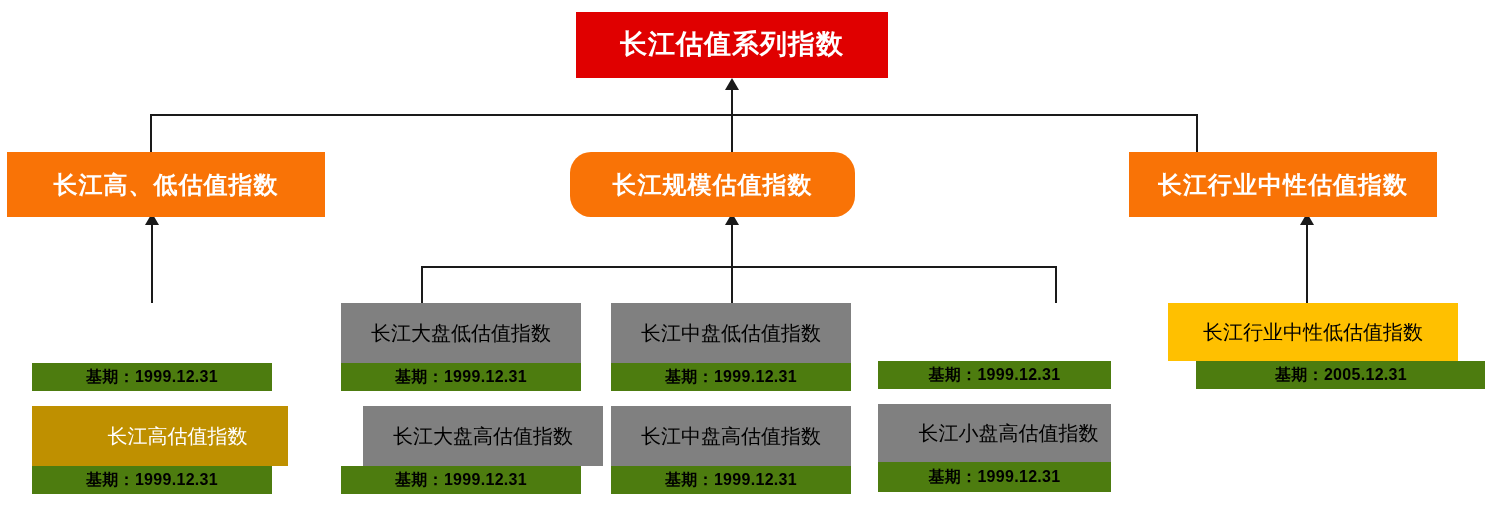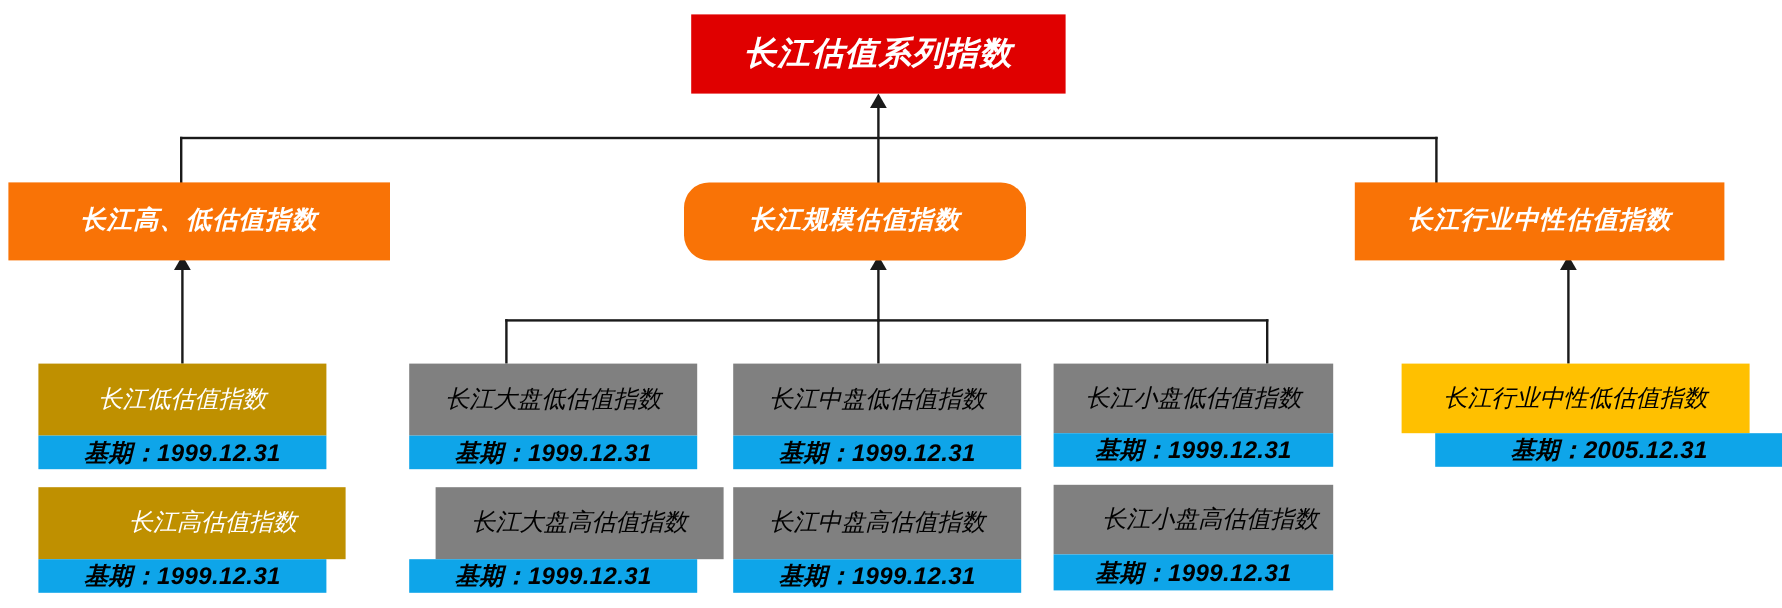--- a/index.html
+++ b/index.html
@@ -9,21 +9,20 @@
   }
   body {
     font-family: "Liberation Sans", "DejaVu Sans", sans-serif;
   }
   #canvas {
     position: relative;
     width: 1485px;
     height: 507px;
     background: #ffffff;
     overflow: hidden;
-    font-style: italic;
   }
   .node {
     position: absolute;
     box-sizing: border-box;
     display: flex;
     align-items: center;
     justify-content: center;
     text-align: center;
     line-height: 1.15;
   }
@@ -33,21 +32,21 @@
     color: #ffffff;
     font-weight: bold;
     font-size: 27px;
     letter-spacing: 1px;
   }
   
   .node-l2 {
     background: #F97306;
     color: #ffffff;
     font-weight: bold;
-    font-size: 21px;
+    font-size: 24px;
     letter-spacing: 1px;
   }
   
   .leaf-head {
     position: absolute;
     box-sizing: border-box;
     display: flex;
     align-items: center;
     justify-content: center;
     text-align: center;
@@ -67,23 +66,23 @@
     color: #000000;
   }
   
   .leaf-foot {
     position: absolute;
     box-sizing: border-box;
     display: flex;
     align-items: center;
     justify-content: center;
     text-align: center;
-    background: #0ea5e9;
+    background: #4d7c0f;
     color: #000000;
-    font-size: 20px;
+    font-size: 16px;
     font-weight: bold;
     letter-spacing: 0.3px;
   }
   
   .conn-v {
     position: absolute;
     background: #1a1a1a;
     width: 2px;
   }
   .conn-h {
@@ -133,23 +132,20 @@
   </div>
 
   <div class="node node-l2" style="left:570px; top:152px; width:285px; height:65px;border-radius:21px;">
     <span>长江规模估值指数</span>
   </div>
 
   <div class="node node-l2" style="left:1129px; top:152px; width:308px; height:65px;">
     <span>长江行业中性估值指数</span>
   </div>
 
-  <div class="leaf-head gold" style="left:32px; top:303px; width:240px; height:60px;">
-    <span>长江低估值指数</span>
-  </div>
   <div class="leaf-foot" style="left:32px; top:363px; width:240px; height:28px;">
     <span>基期：1999.12.31</span>
   </div>
 
   <div class="leaf-head gold" style="left:32px; top:406px; width:256px; height:60px;padding-left:35px;">
     <span>长江高估值指数</span>
   </div>
   <div class="leaf-foot" style="left:32px; top:466px; width:240px; height:28px;">
     <span>基期：1999.12.31</span>
   </div>
@@ -175,23 +171,20 @@
     <span>基期：1999.12.31</span>
   </div>
 
   <div class="leaf-head gray" style="left:611px; top:406px; width:240px; height:60px;">
     <span>长江中盘高估值指数</span>
   </div>
   <div class="leaf-foot" style="left:611px; top:466px; width:240px; height:28px;">
     <span>基期：1999.12.31</span>
   </div>
 
-  <div class="leaf-head gray" style="left:878px; top:303px; width:233px; height:58px;">
-    <span>长江小盘低估值指数</span>
-  </div>
   <div class="leaf-foot" style="left:878px; top:361px; width:233px; height:28px;">
     <span>基期：1999.12.31</span>
   </div>
 
   <div class="leaf-head gray" style="left:878px; top:404px; width:233px; height:58px;padding-left:28px;">
     <span>长江小盘高估值指数</span>
   </div>
   <div class="leaf-foot" style="left:878px; top:462px; width:233px; height:30px;">
     <span>基期：1999.12.31</span>
   </div>

